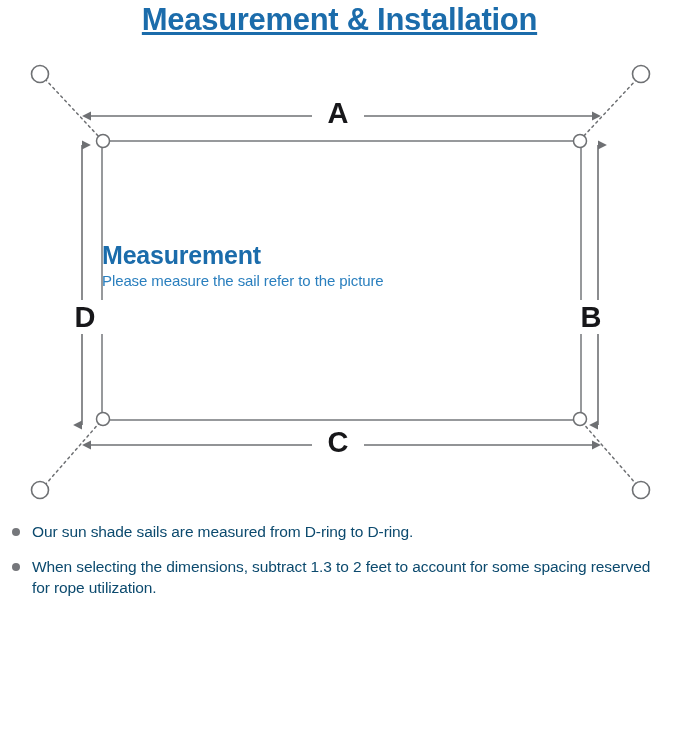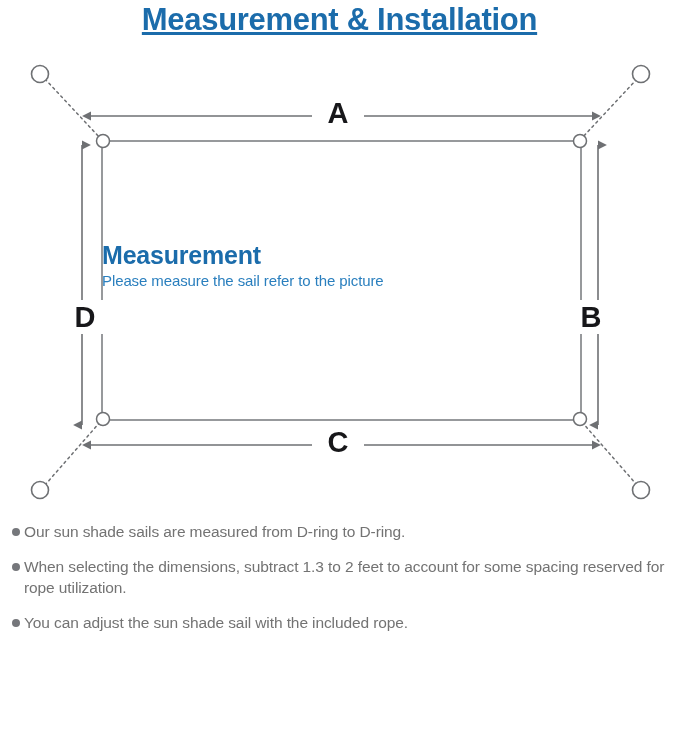--- a/index.html
+++ b/index.html
@@ -88,24 +88,24 @@
 
   
   #notes {
     position: absolute;
     left: 0;
     top: 521px;
     width: 679px;
   }
   .note-item {
     position: relative;
-    padding-left: 24px;
+    padding-left: 32px;
     padding-right: 8px;
     margin-bottom: 14px;
-    color: #737373;
+    color: #0c4a6e;
     font-size: 15.5px;
     line-height: 21px;
     letter-spacing: -0.1px;
   }
   .note-bullet {
     position: absolute;
     left: 12px;
     top: 7px;
     width: 8px;
     height: 8px;
@@ -185,17 +185,13 @@
 
 <div id="notes">
   <div class="note-item">
     <span class="note-bullet"></span>
     <span class="note-text">Our sun shade sails are measured from D-ring to D-ring.</span>
   </div>
   <div class="note-item">
     <span class="note-bullet"></span>
     <span class="note-text">When selecting the dimensions, subtract 1.3 to 2 feet to account for some spacing reserved for rope utilization.</span>
   </div>
-  <div class="note-item">
-    <span class="note-bullet"></span>
-    <span class="note-text">You can adjust the sun shade sail with the included rope.</span>
-  </div>
 </div>
 
 </body></html>

